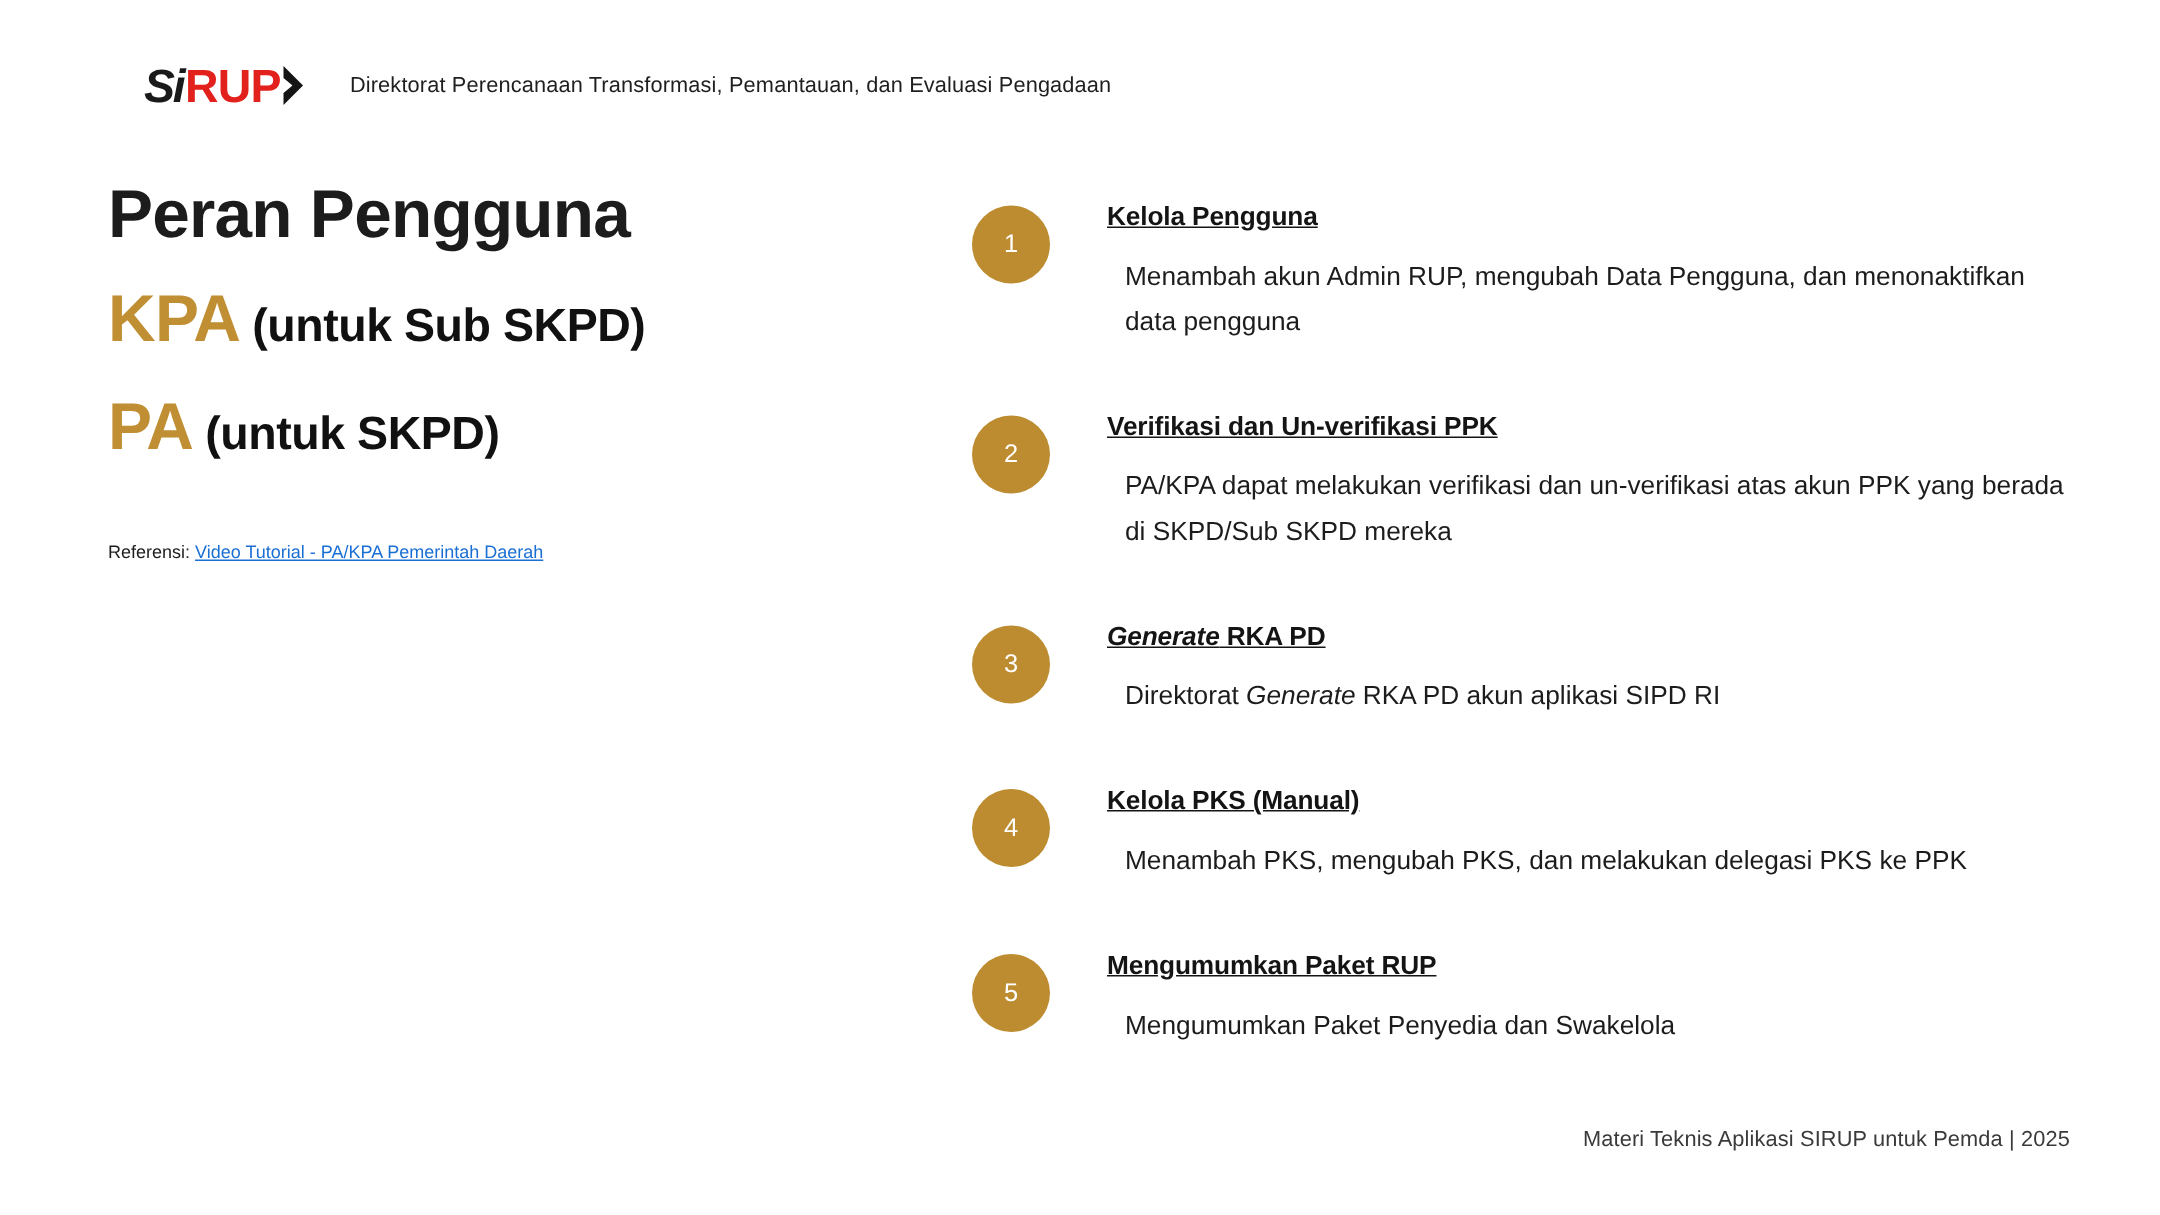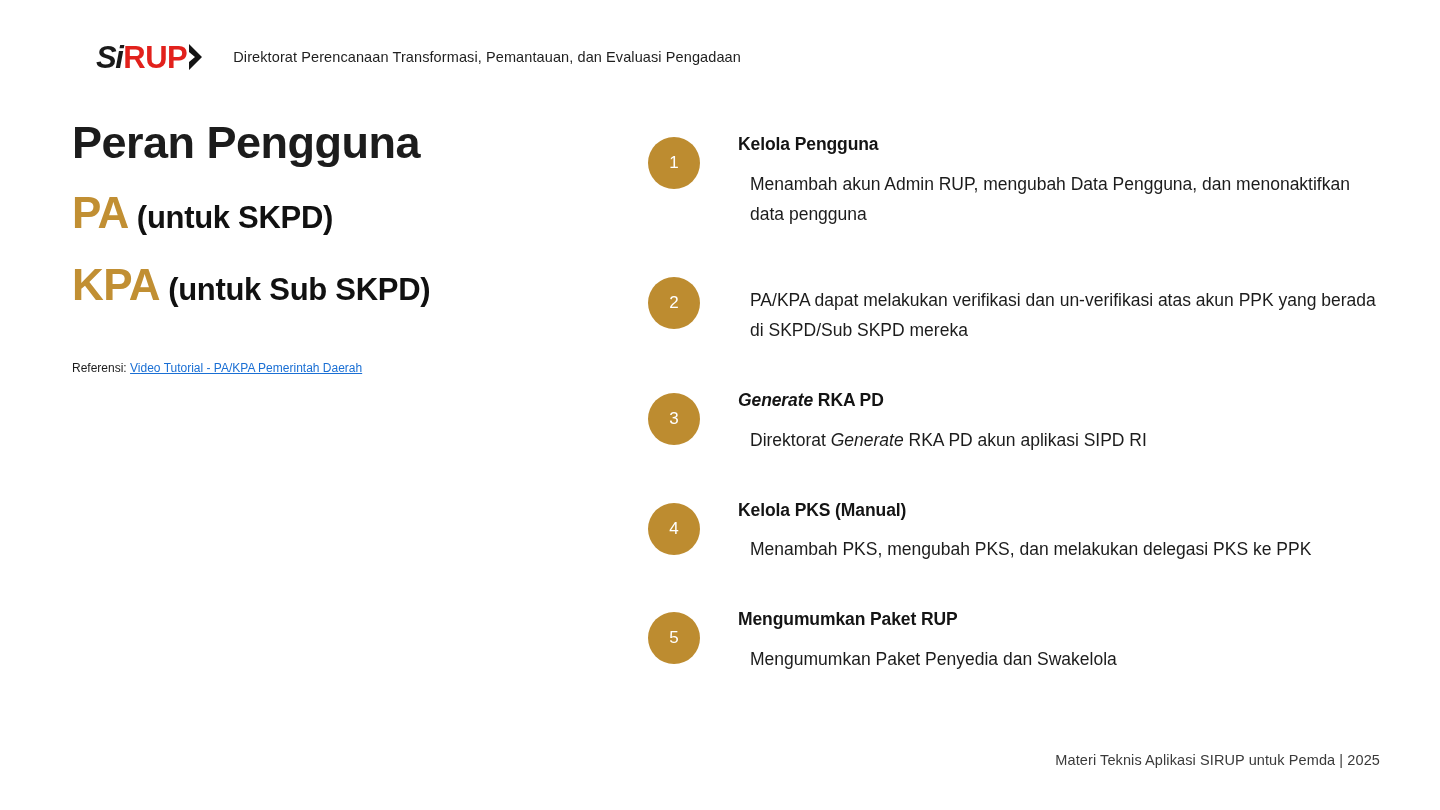--- a/index.html
+++ b/index.html
@@ -134,20 +134,21 @@
     margin-left: 38px;
     padding-top: 2px;
   }
   .step-title {
     font-size: 17.5px;
     font-weight: bold;
     color: #141414;
     line-height: 1.35;
     margin: 0 0 9px 0;
     letter-spacing: -0.1px;
+    text-decoration: underline;
   }
   .step-title .it { font-style: italic; }
   .step-desc {
     font-size: 17.5px;
     color: #1c1c1c;
     line-height: 1.72;
     margin: 12px;
     max-width: 630px;
   }
   .step-desc .it { font-style: italic; }
@@ -173,25 +174,25 @@
       <polygon points="1,0 14,13 1,26 1,18 7,13 1,8" fill="#141414"></polygon>
     </svg>
   </div>
   <div class="header-subtitle">Direktorat Perencanaan Transformasi, Pemantauan, dan Evaluasi Pengadaan</div>
 </div>
 
 <div class="left-col">
   <h1 class="title-main">Peran Pengguna</h1>
 
   <div class="role-line">
+    <span class="role-abbr">KPA</span><span class="role-desc">(untuk Sub SKPD)</span>
+  </div>
+
+  <div class="role-line">
     <span class="role-abbr">PA</span><span class="role-desc">(untuk SKPD)</span>
-  </div>
-
-  <div class="role-line">
-    <span class="role-abbr">KPA</span><span class="role-desc">(untuk Sub SKPD)</span>
   </div>
 
   <div class="reference">
     <span>Referensi:</span>
     <a class="reference-link">Video Tutorial - PA/KPA Pemerintah Daerah</a>
   </div>
 </div>
 
 <div class="right-col">
 
@@ -199,20 +200,21 @@
     <div class="step-badge">1</div>
     <div class="step-body">
       <div class="step-title"><span class="it"></span><span>Kelola Pengguna</span></div>
       <div class="step-desc"><span>Menambah akun Admin RUP, mengubah Data Pengguna, dan menonaktifkan data pengguna</span><span class="it"></span><span></span></div>
     </div>
   </div>
 
   <div class="step">
     <div class="step-badge">2</div>
     <div class="step-body">
+      <div class="step-title"><span class="it"></span><span>Verifikasi dan Un-verifikasi PPK</span></div>
       <div class="step-desc"><span>PA/KPA dapat melakukan verifikasi dan un-verifikasi atas akun PPK yang berada di SKPD/Sub SKPD mereka</span><span class="it"></span><span></span></div>
     </div>
   </div>
 
   <div class="step">
     <div class="step-badge">3</div>
     <div class="step-body">
       <div class="step-title"><span class="it">Generate</span><span> RKA PD</span></div>
       <div class="step-desc"><span>Direktorat </span><span class="it">Generate</span><span> RKA PD akun aplikasi SIPD RI</span></div>
     </div>

